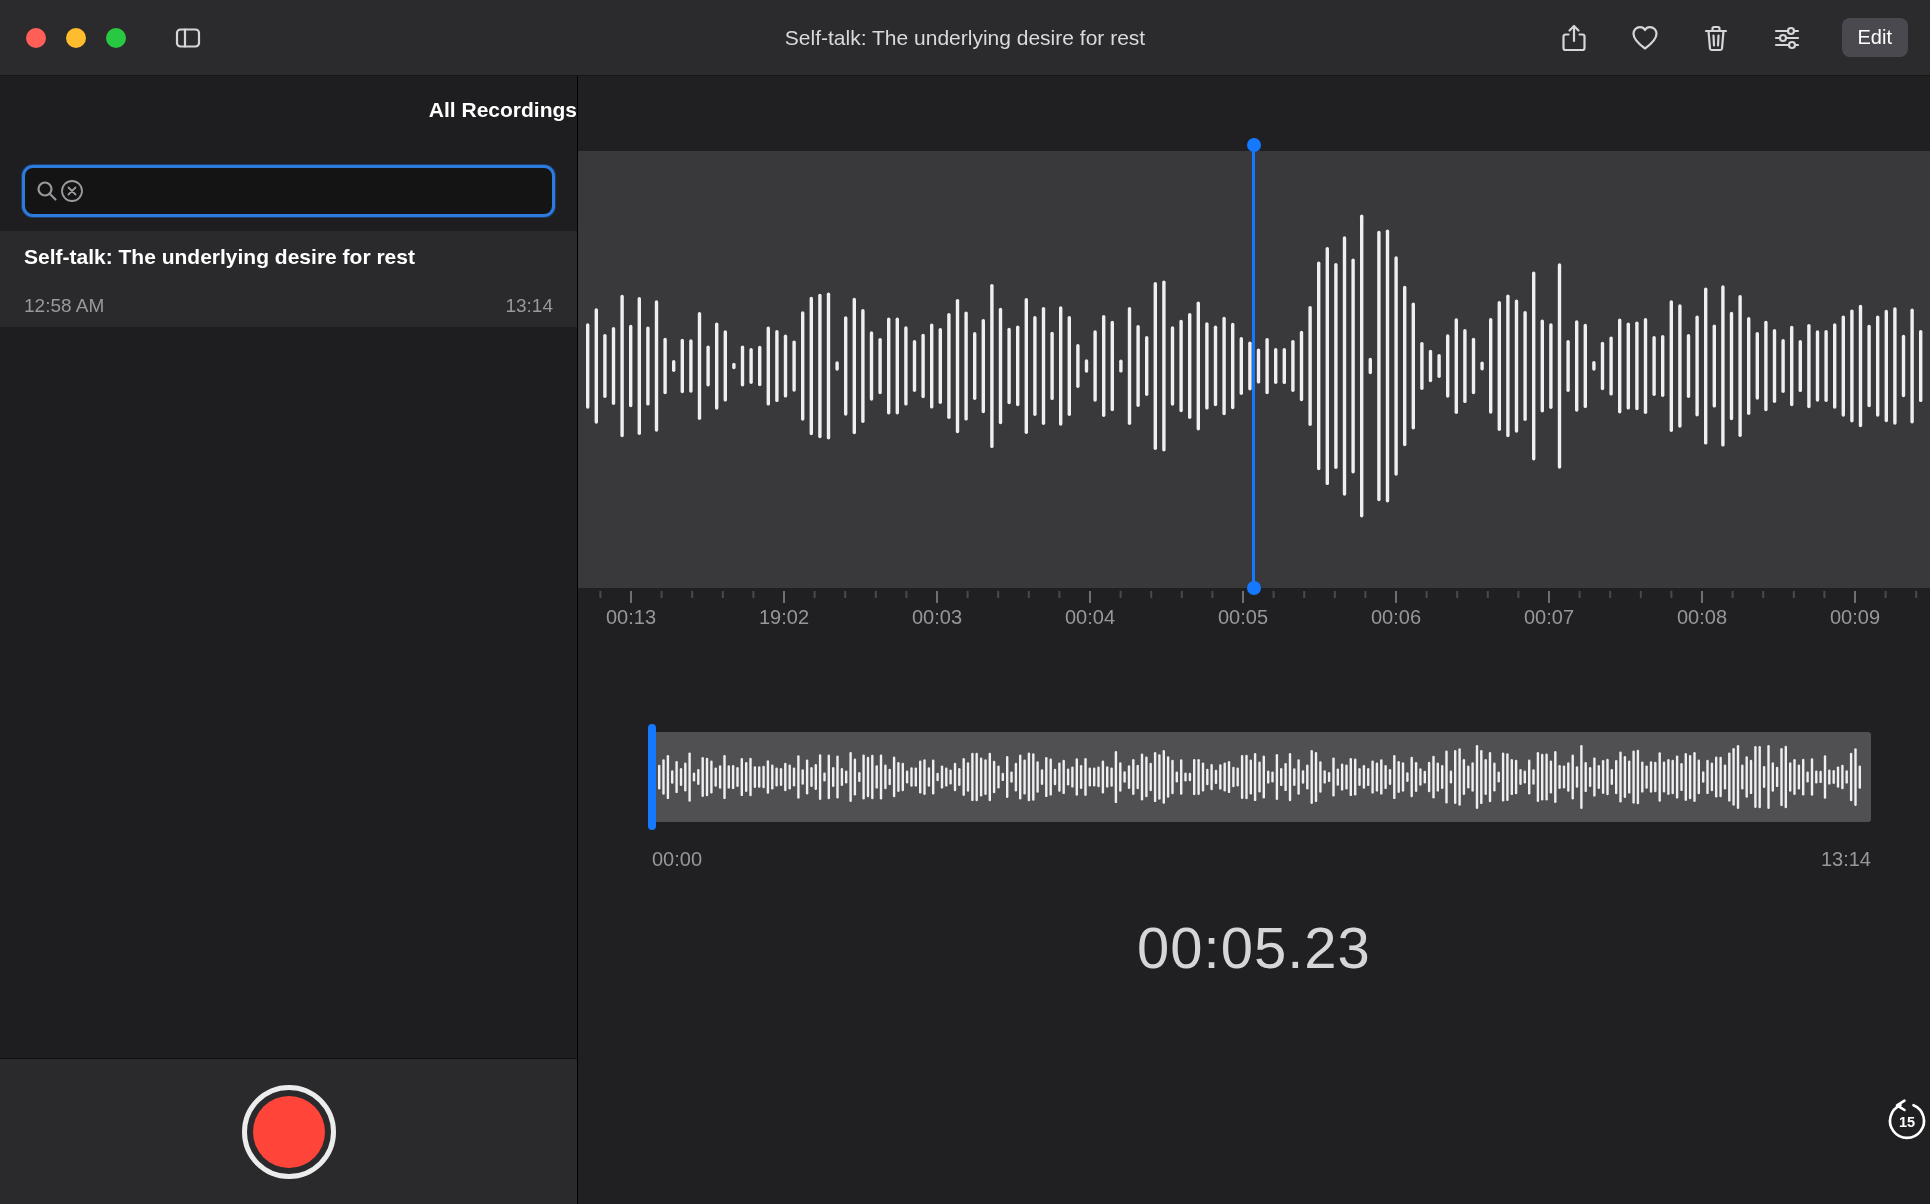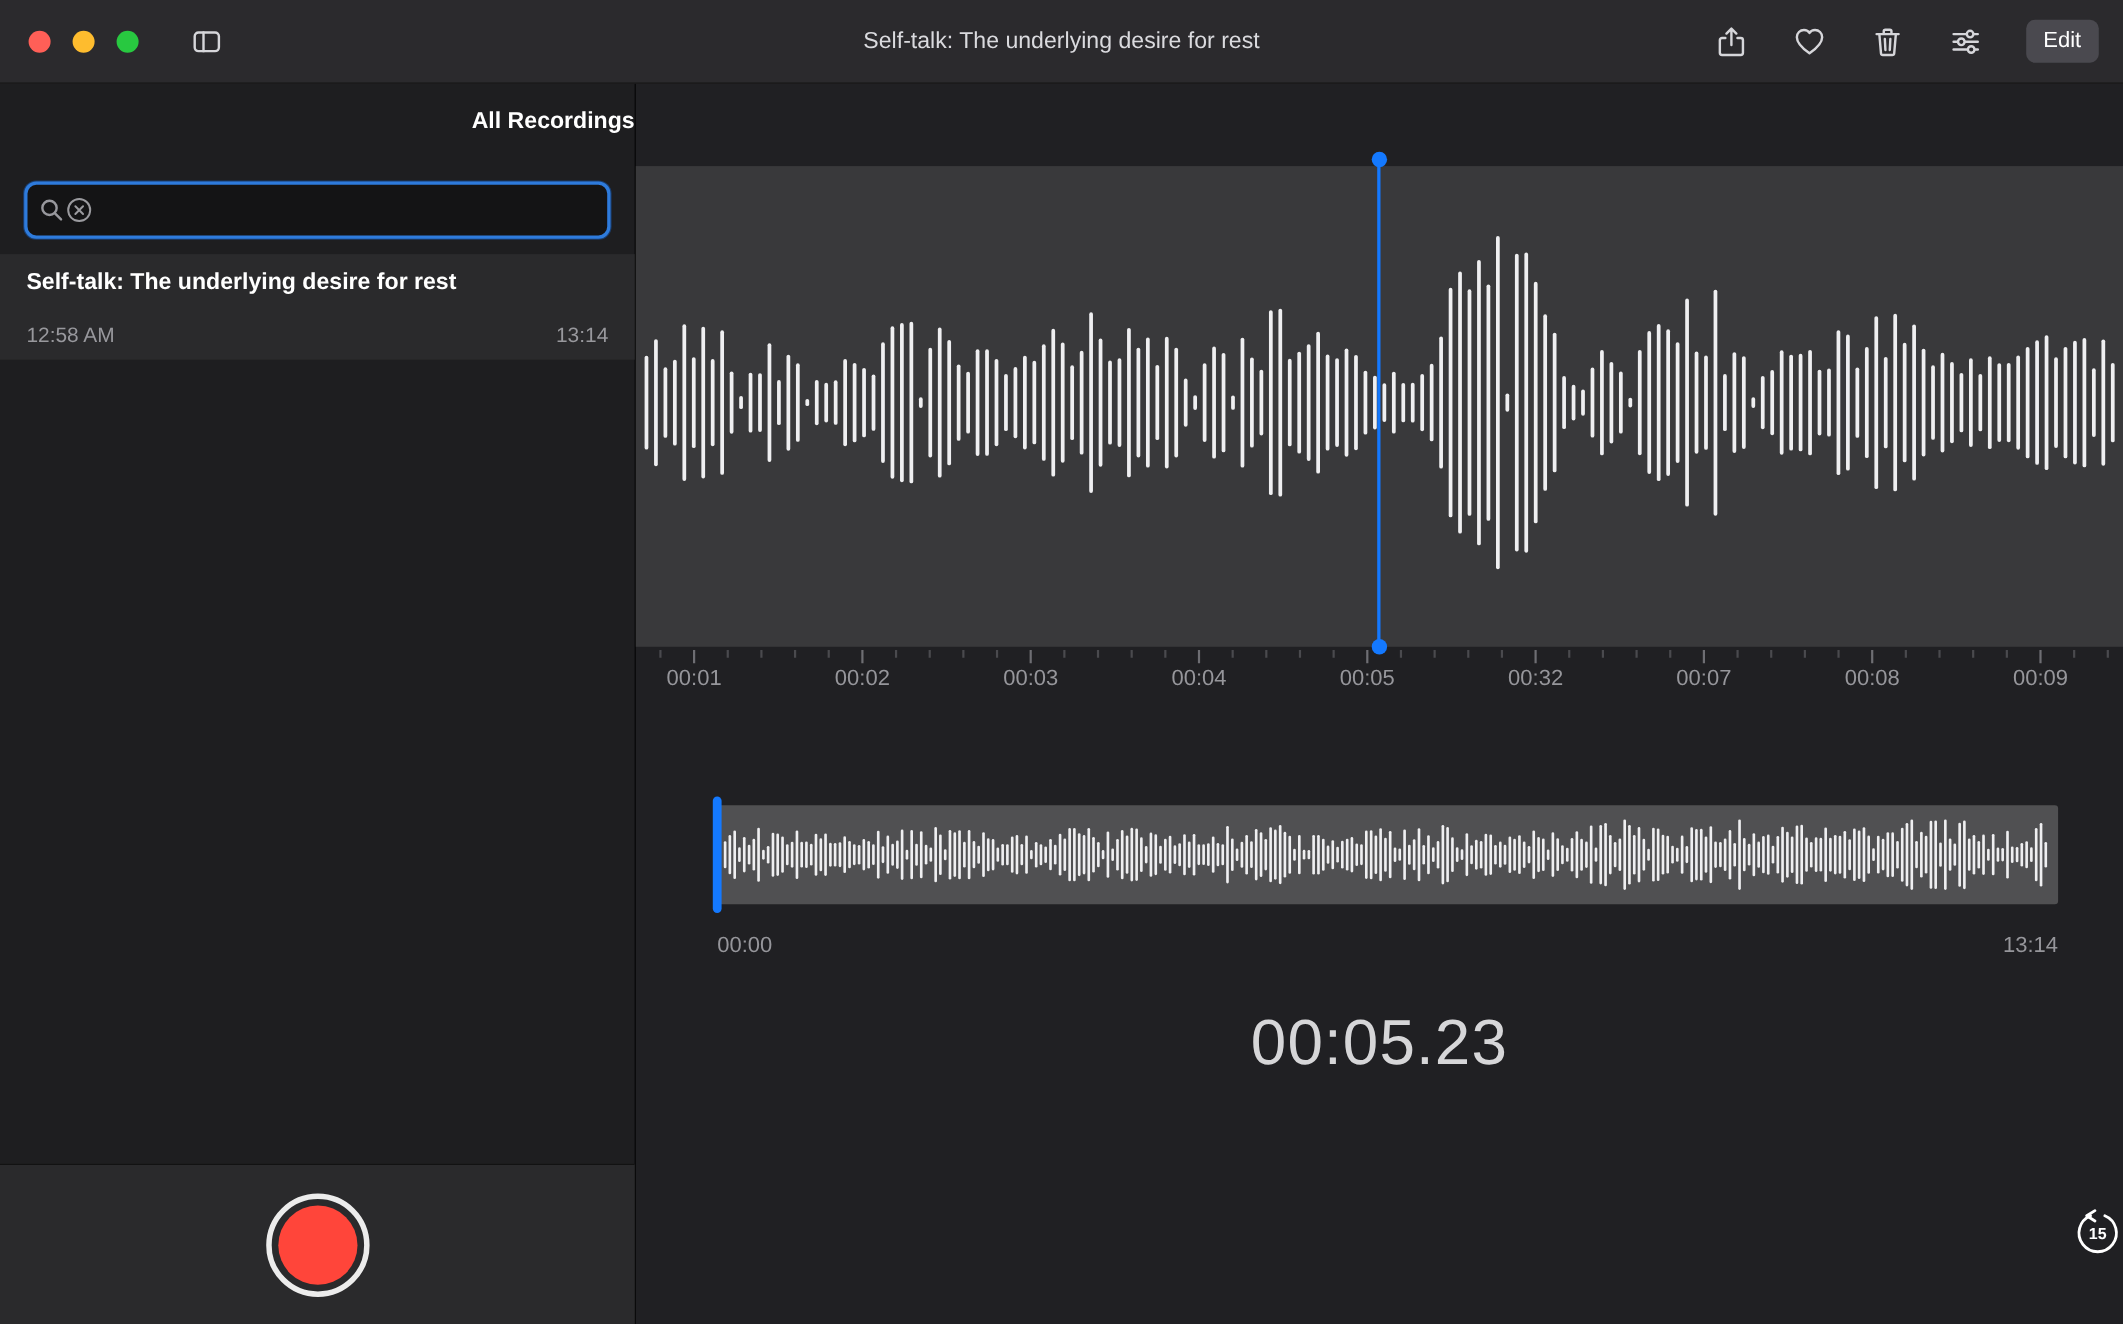--- a/index.html
+++ b/index.html
@@ -351,26 +351,26 @@
       <line x1="1124" x2="1124" y1="1" y2="13" stroke="#6e6e73" stroke-width="2"></line>
       <line x1="1154.6000000000001" x2="1154.6000000000001" y1="1" y2="8" stroke="#4a4a4e" stroke-width="2"></line>
       <line x1="1185.2" x2="1185.2" y1="1" y2="8" stroke="#4a4a4e" stroke-width="2"></line>
       <line x1="1215.8" x2="1215.8" y1="1" y2="8" stroke="#4a4a4e" stroke-width="2"></line>
       <line x1="1246.4" x2="1246.4" y1="1" y2="8" stroke="#4a4a4e" stroke-width="2"></line>
       <line x1="1277" x2="1277" y1="1" y2="13" stroke="#6e6e73" stroke-width="2"></line>
       <line x1="1307.6000000000001" x2="1307.6000000000001" y1="1" y2="8" stroke="#4a4a4e" stroke-width="2"></line>
       <line x1="1338.2" x2="1338.2" y1="1" y2="8" stroke="#4a4a4e" stroke-width="2"></line>
     </svg>
   <div class="ruler-labels">
-    <span style="left:53px">00:01</span>
-    <span style="left:206px">00:02</span>
+    <span style="left:53px">00:13</span>
+    <span style="left:206px">19:02</span>
     <span style="left:359px">00:03</span>
     <span style="left:512px">00:04</span>
     <span style="left:665px">00:05</span>
-    <span style="left:818px">00:32</span>
+    <span style="left:818px">00:06</span>
     <span style="left:971px">00:07</span>
     <span style="left:1124px">00:08</span>
     <span style="left:1277px">00:09</span>
   </div>
 
   <div class="overview">
     <svg id="mini-wave" width="1219" height="90" style="pointer-events:none">
         <rect x="6.0" y="32.7" width="2.4" height="24.7" rx="1.2" fill="#efeff1"></rect>
         <rect x="10.3" y="27.2" width="2.4" height="35.6" rx="1.2" fill="#efeff1"></rect>
         <rect x="14.7" y="23.0" width="2.4" height="44.1" rx="1.2" fill="#efeff1"></rect>

